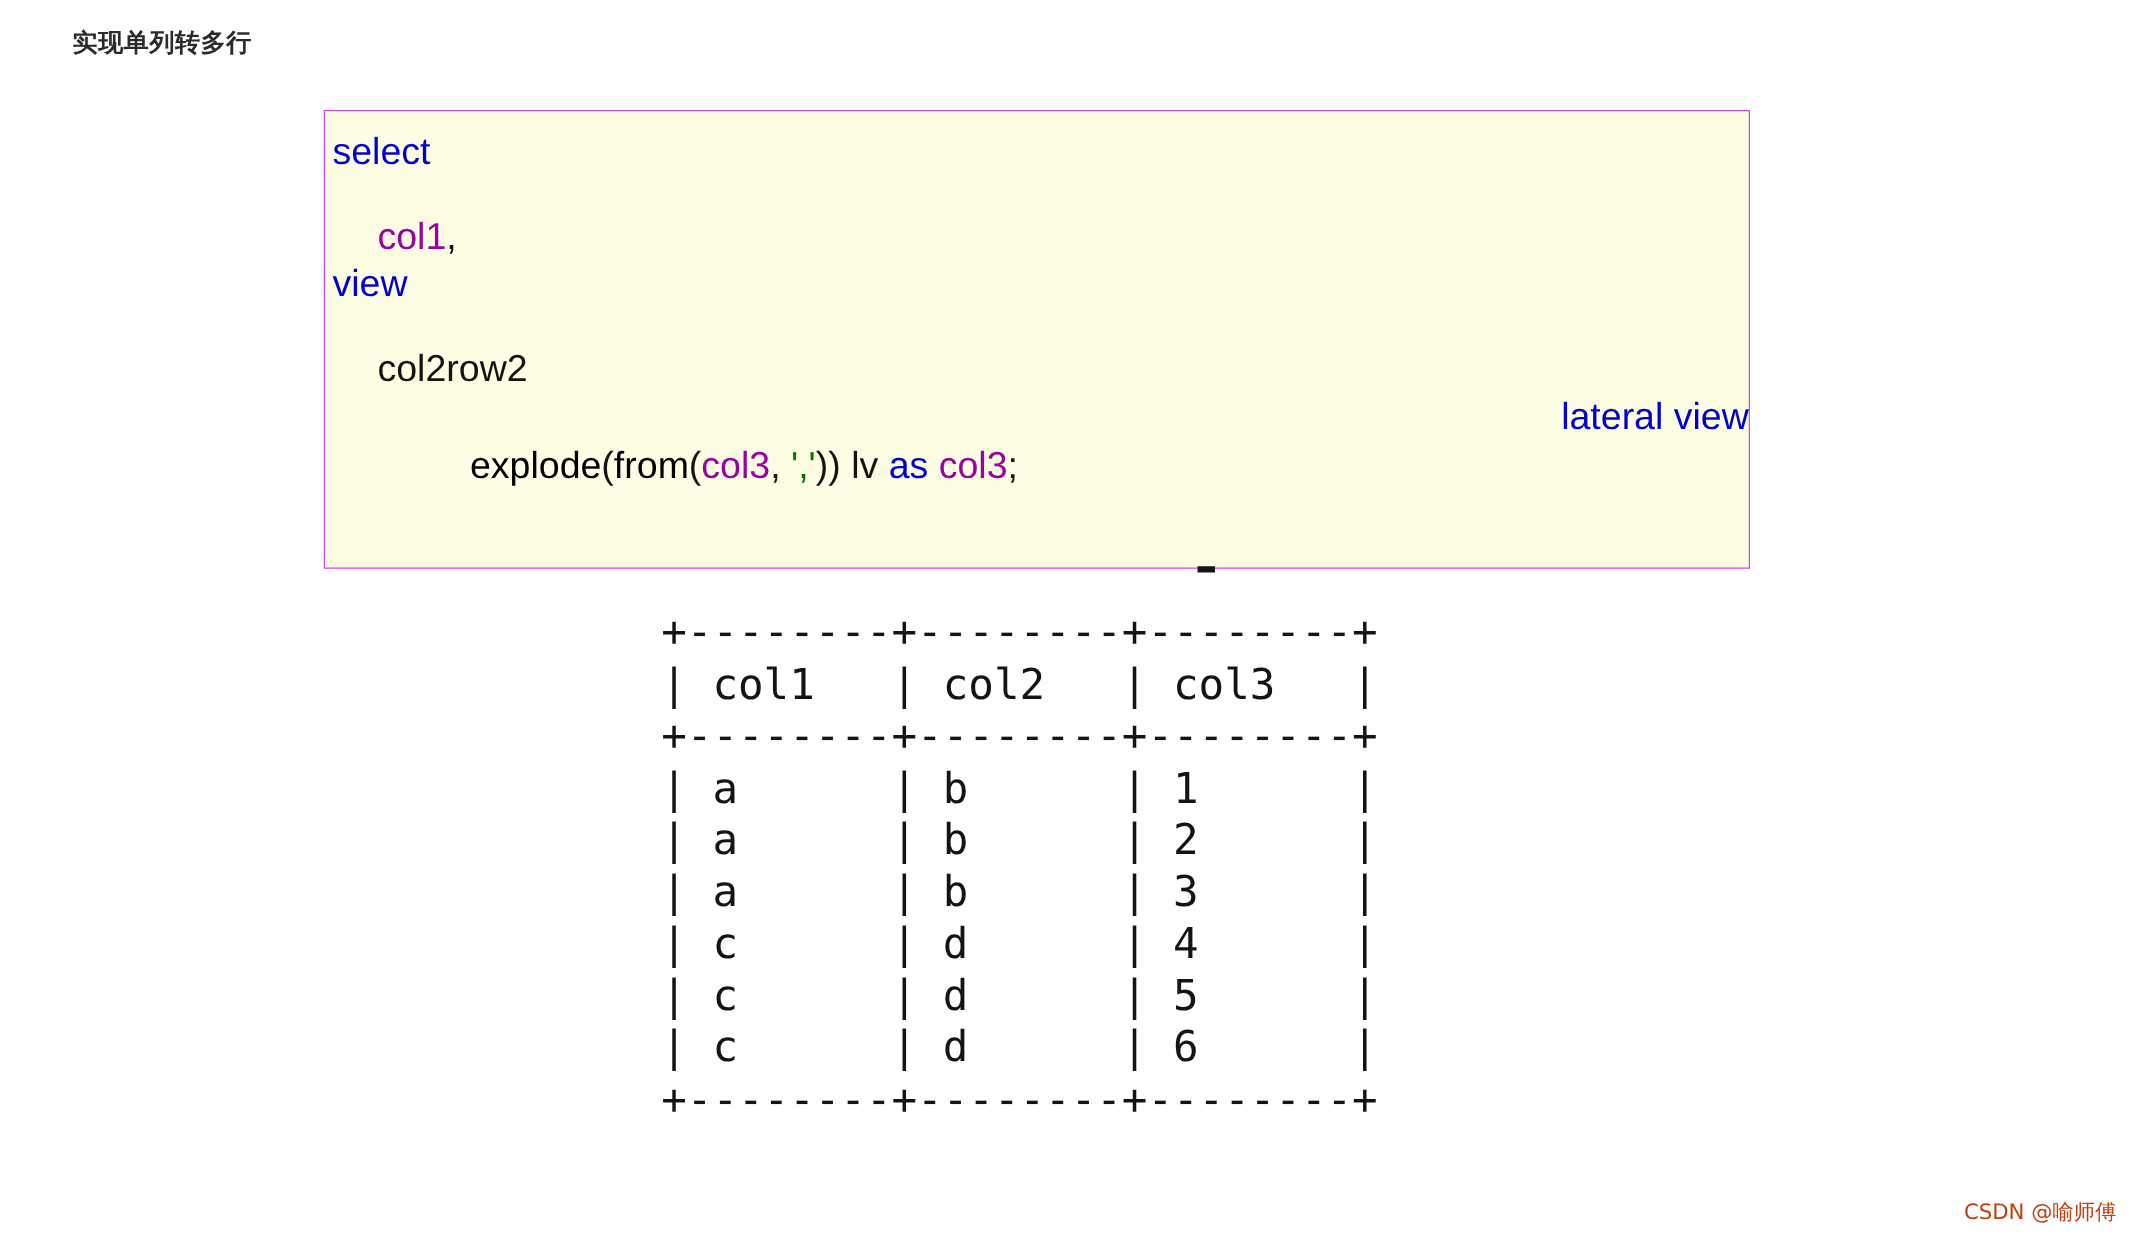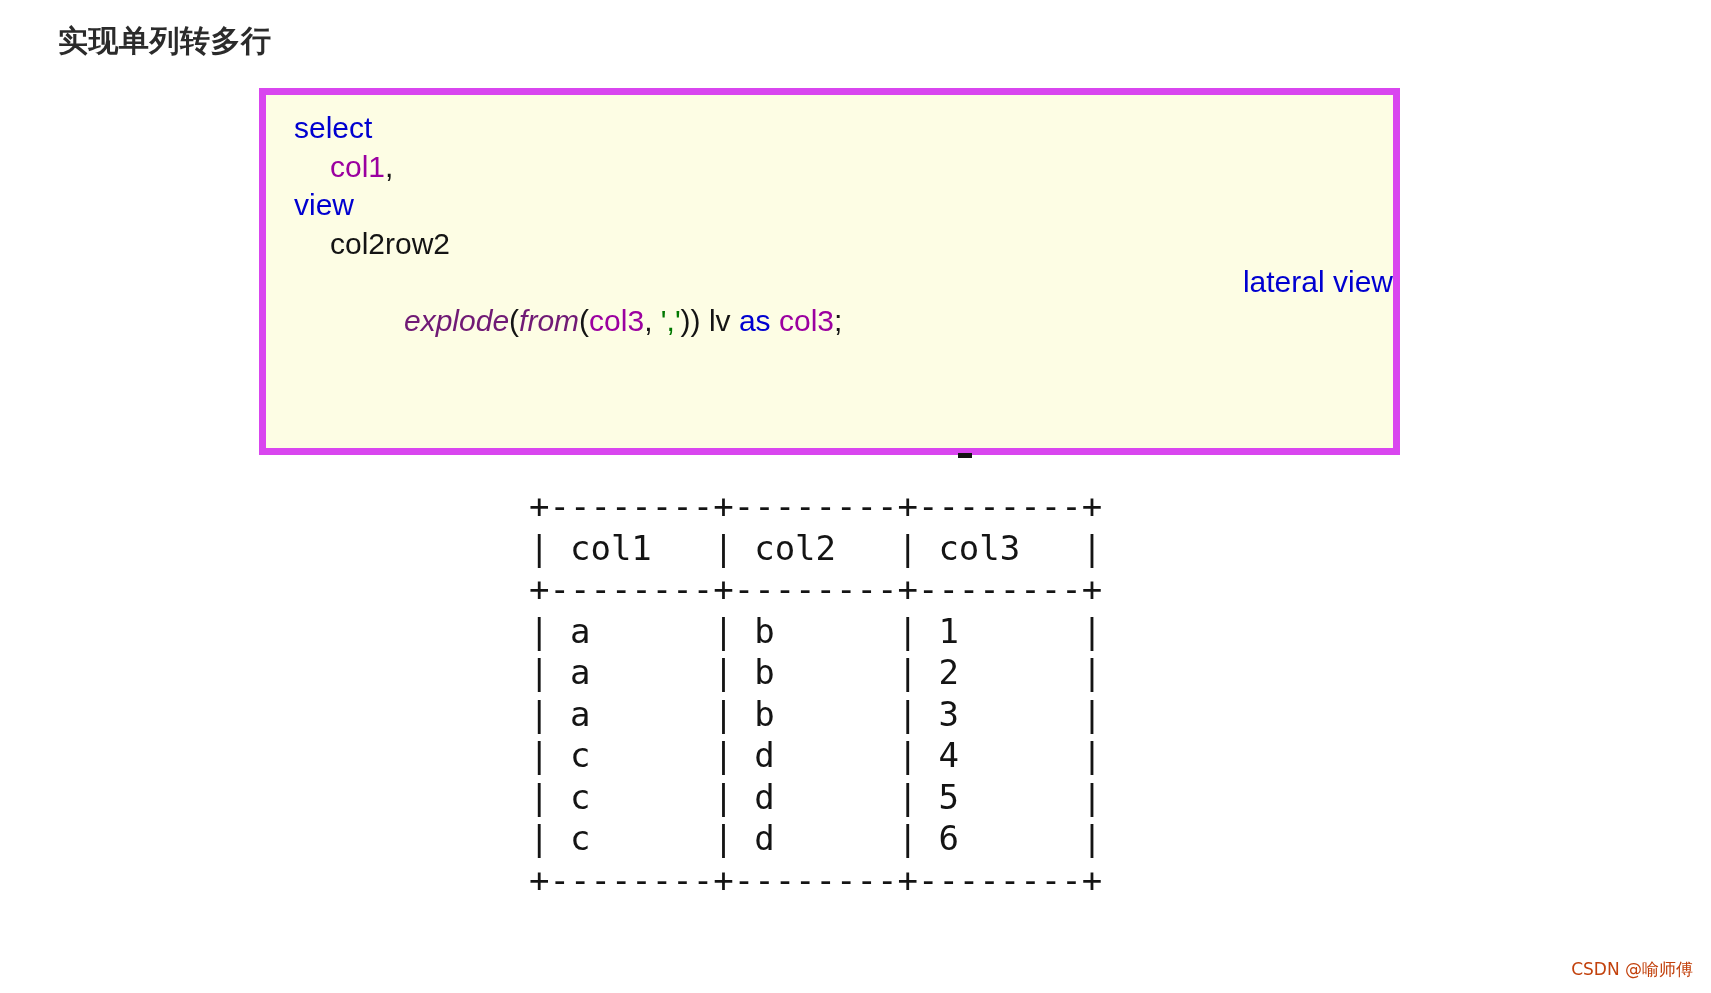--- a/index.html
+++ b/index.html
@@ -15,52 +15,52 @@
     font-family: "Liberation Sans", sans-serif;
     -webkit-font-smoothing: antialiased;
   }
 
   
   .page-title {
     position: absolute;
     left: 58px;
     top: 21px;
     font-family: "DejaVu Sans", "Liberation Sans", sans-serif;
-    font-size: 30px;
+    font-size: 20px;
     font-weight: bold;
     color: #2b2b2b;
     letter-spacing: 0.5px;
     white-space: nowrap;
   }
 
   
   .code-block {
     position: absolute;
     left: 259px;
     top: 88px;
     width: 1141px;
     height: 367px;
     background: #fdfde4;
-    border: 7px solid #d946ef;
+    border: 1px solid #d946ef;
     box-sizing: border-box;
-    padding: 14px 0 0 28px;
+    padding: 14px 0 0 6px;
   }
   .code-line {
     font-family: "Liberation Sans", sans-serif;
     font-size: 30px;
     line-height: 38.6px;
     color: #141414;
     white-space: pre;
   }
   .kw     { color: #0000d0; }
   .col    { color: #9b00a0; }
   .str    { color: #007800; }
   .plain  { color: #141414; }
-  .fn     { color: #701a75; font-style: italic; }
-  .ind1 { padding-left: 36px; }
+  .fn     { color: #000000; }
+  .ind1 { padding-left: 36px; margin-top: 29px; }
   .ind2 { padding-left: 72px; text-align: right; }
   .ind3 { padding-left: 110px; }
 
   
   .ascii-out {
     position: absolute;
     left: 529px;
     top: 452px;
     font-family: "DejaVu Sans Mono", "Liberation Mono", monospace;
     font-size: 34px;

